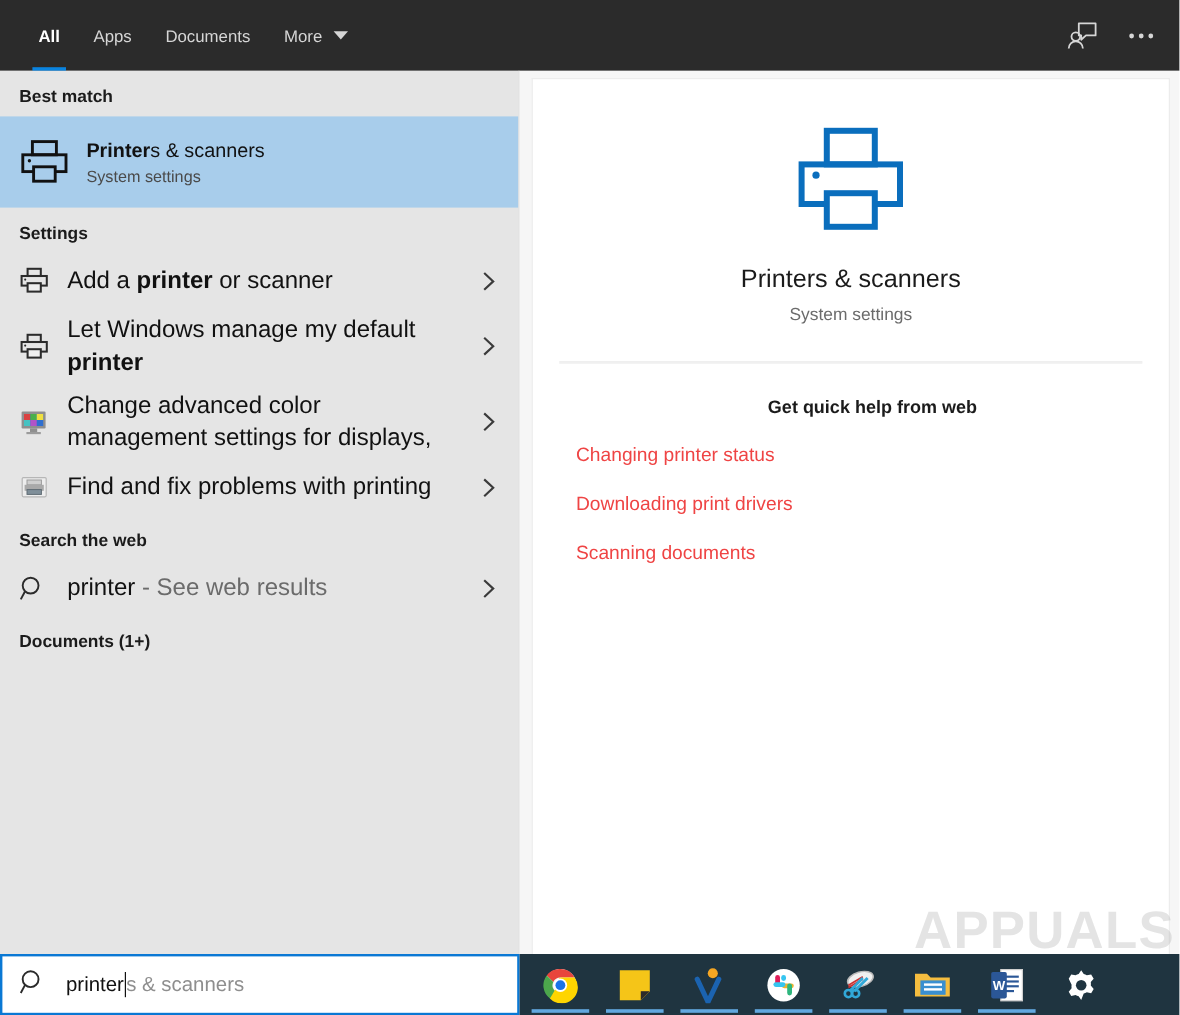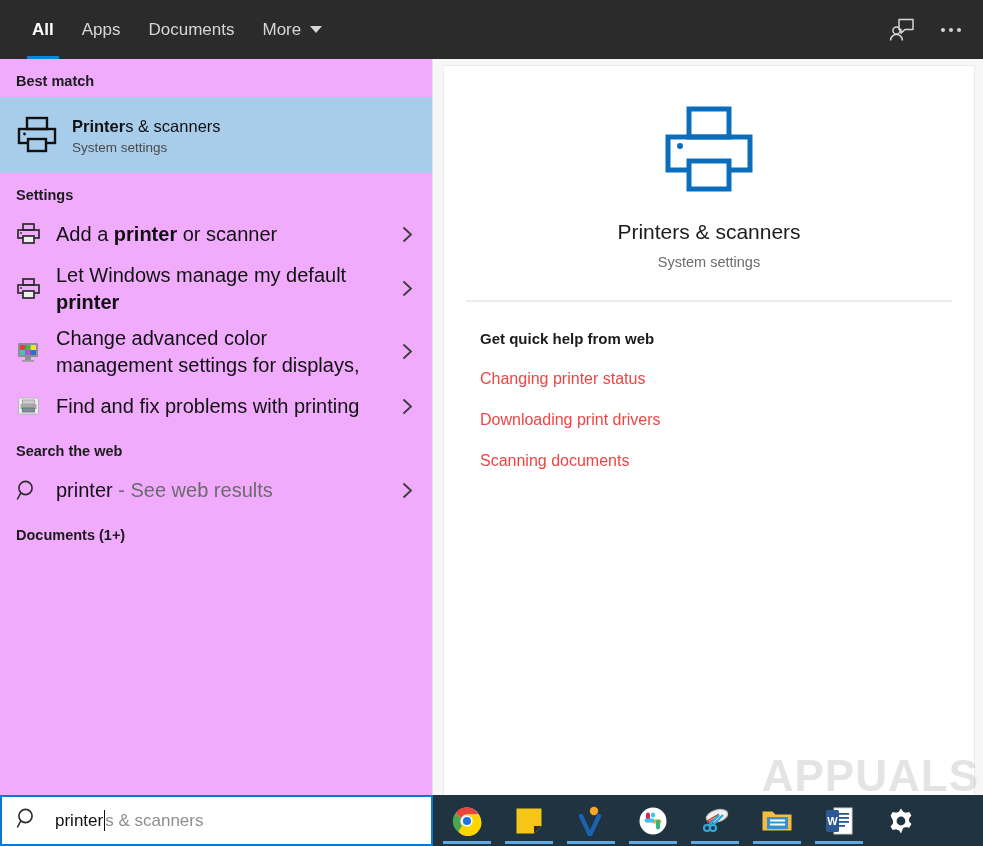--- a/index.html
+++ b/index.html
@@ -22,21 +22,21 @@
     background: #2b2b2b;
     display: flex; align-items: center;
   }
   .tabs { display: flex; align-items: center; height: 59px; padding-left: 18px; }
   .tab {
     position: relative;
     height: 59px;
     display: flex; align-items: center;
     padding: 0 14px;
     color: #d6d6d6;
-    font-size: 17px;
+    font-size: 14px;
     cursor: pointer;
     user-select: none;
   }
   .tab.active { color: #ffffff; font-weight: bold; }
   .tab.active::after {
     content: "";
     position: absolute; left: 9px; right: 9px; bottom: 0;
     height: 3px; background: #0a84e0;
   }
   .tab .caret {
@@ -55,21 +55,21 @@
   .dots i { width: 4px; height: 4px; border-radius: 50%; background: #d6d6d6; display: block; }
 
   
   .body {
     position: absolute; left: 0; top: 59px;
     width: 983px; height: 736px;
     display: flex;
   }
   .left-pane {
     width: 433px; height: 100%;
-    background: #f0abfc;
+    background: #e5e5e5;
     border-right: 1px solid #e2e2e2;
     overflow: hidden;
   }
   .right-pane {
     flex: 1; height: 100%;
     background: #f6f6f6;
     padding: 6px 8px 0 10px;
   }
   .right-card {
     background: #ffffff;
@@ -121,21 +121,21 @@
   }
   .hero-title { font-size: 21px; color: #1b1b1b; margin-top: 22px; }
   .hero-sub { font-size: 14.5px; color: #6b6b6b; margin-top: 10px; }
   .divider { height: 1px; background: #ececec; margin: 0 22px; }
   .open-row {
     display: flex; align-items: center;
     padding: 22px 0 22px 36px;
     cursor: pointer;
   }
   .open-label { font-size: 16px; color: #1b1b1b; margin-left: 20px; }
-  .help-block { padding: 28px 0 0 36px; }
+  .help-block { padding: 28px 0 0 36px; text-align: center; }
   .help-title { font-size: 15px; font-weight: bold; color: #1b1b1b; }
   .help-link {
     font-size: 16px; color: #ef4444; margin-top: 23px; cursor: pointer;
     display: block; width: fit-content;
   }
 
   
   .watermark {
     position: absolute; right: 4px; bottom: 48px;
     display: flex; align-items: center; gap: 2px;

